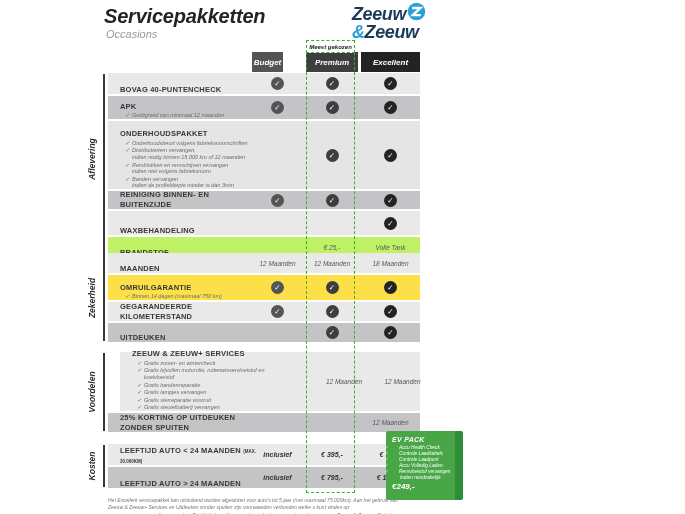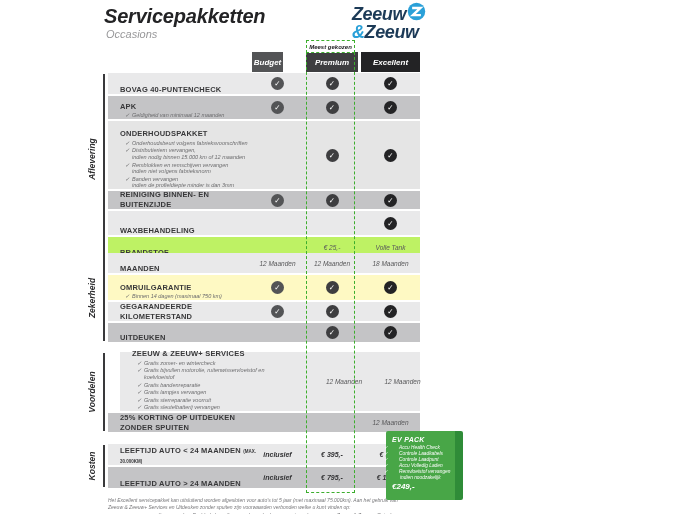--- a/index.html
+++ b/index.html
@@ -183,21 +183,21 @@
             <div class="cell c0">
               <span class="val">12 Maanden</span>
             </div>
             <div class="cell c1">
               <span class="val">12 Maanden</span>
             </div>
             <div class="cell c2">
               <span class="val">18 Maanden</span>
             </div>
           </div>
-          <div class="trow" style="height: 25px; background: #fef9c3;">
+          <div class="trow" style="height: 25px; background: #fde047;">
             <div class="row-title"><span>OMRUILGARANTIE</span></div>
             <div class="row-sub"><span class="tick">✓</span><span>Binnen 14 dagen (maximaal 750 km)</span></div>
             <div class="cell c0">
               <span class="chk" style="background: rgb(83, 84, 86);">✓</span>
             </div>
             <div class="cell c1">
               <span class="chk" style="background: rgb(62, 62, 64);">✓</span>
             </div>
             <div class="cell c2">
               <span class="chk" style="background: rgb(35, 35, 37);">✓</span>

